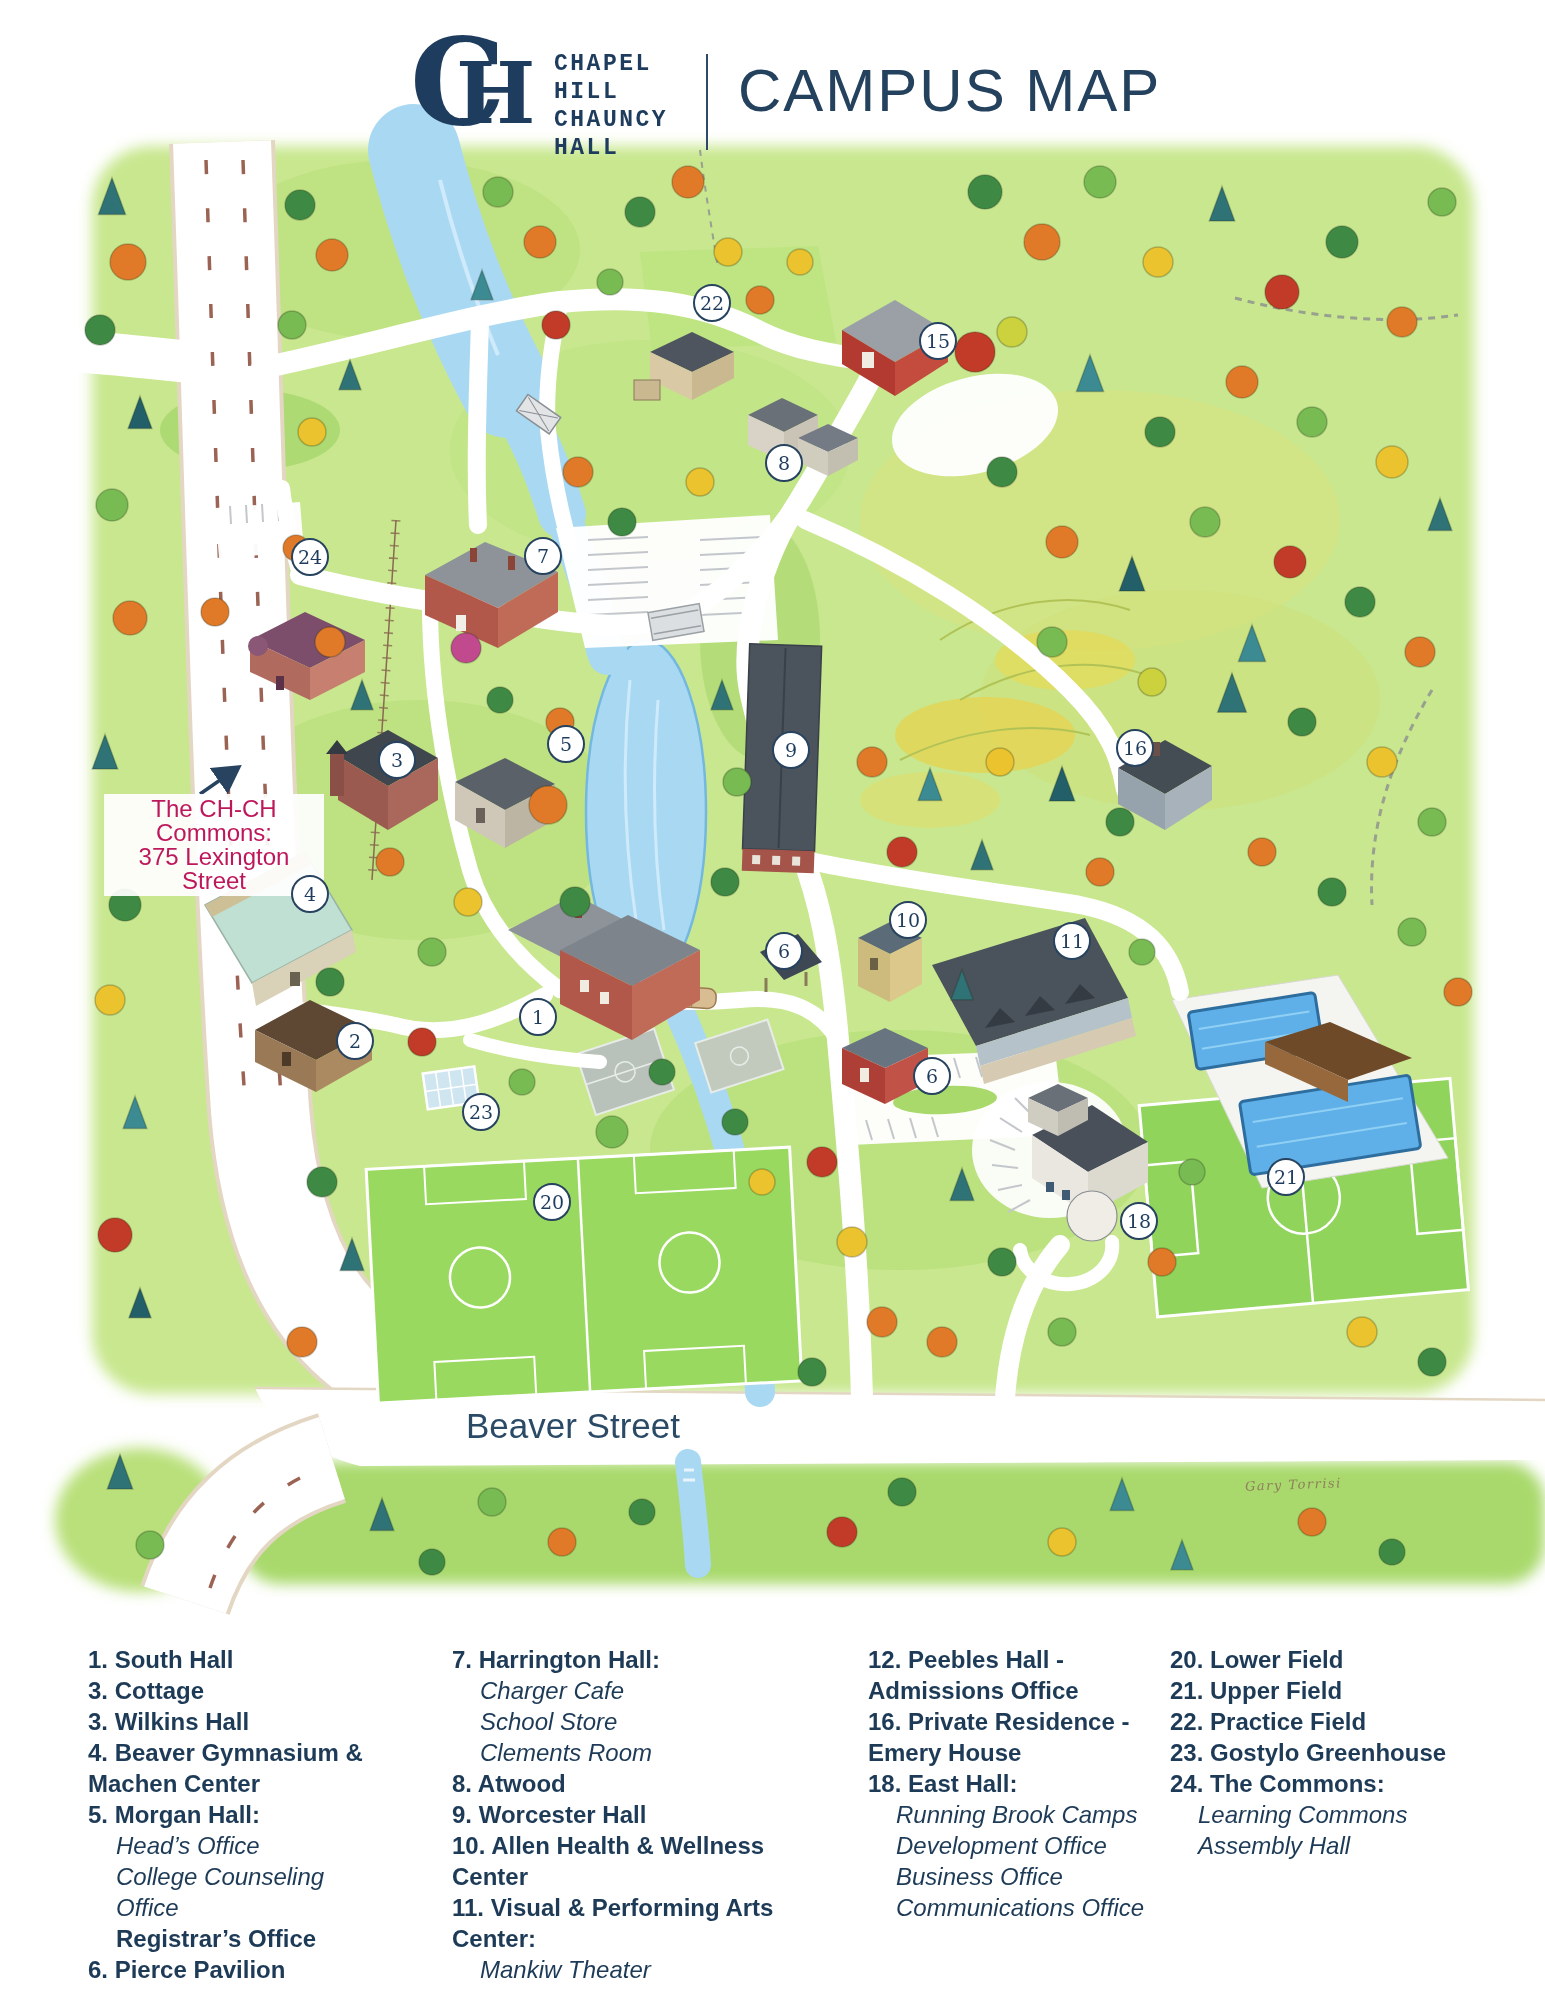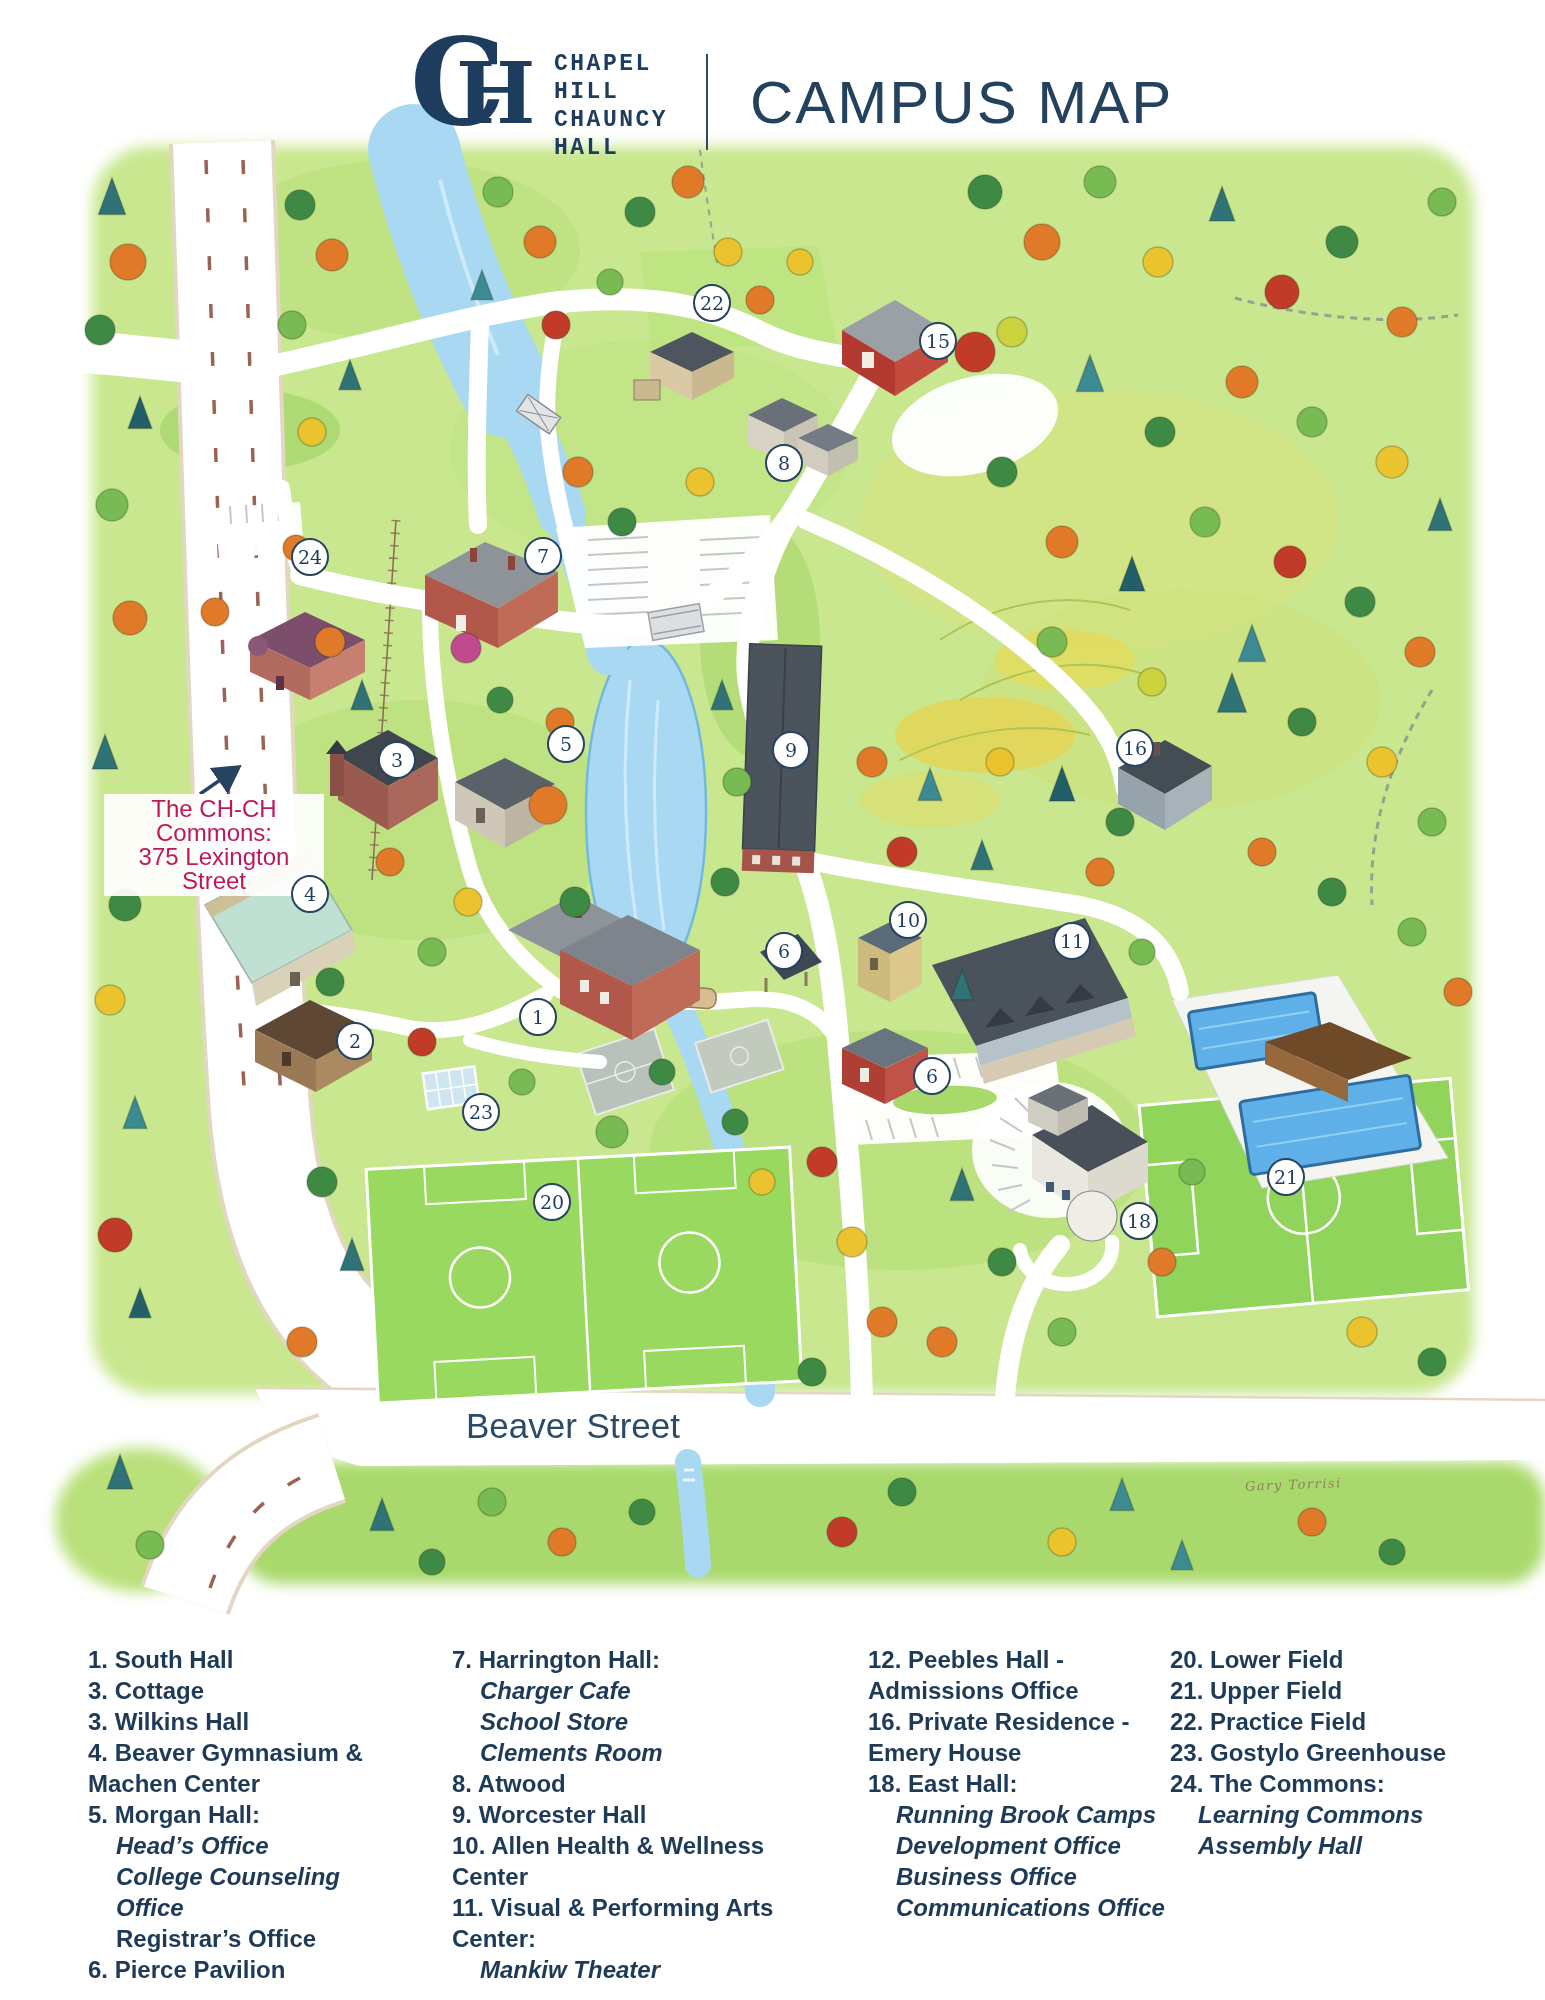--- a/index.html
+++ b/index.html
@@ -8,21 +8,21 @@
   svg.map-art{position:absolute;left:0;top:0;z-index:1;}
   
   .logo-c{position:absolute;left:410px;top:22px;font-family:"DejaVu Serif",serif;
           font-weight:bold;font-size:120px;line-height:1;color:#1e3c5e;z-index:6;}
   .logo-h{position:absolute;left:456px;top:52px;font-family:"DejaVu Serif",serif;
           font-weight:bold;font-size:84px;line-height:1;color:#1e3c5e;z-index:7;}
   .school-name{position:absolute;left:554px;top:50px;z-index:6;color:#1e3c5e;
           font-family:Liberation Mono, monospace;font-weight:bold;font-size:23px;
           letter-spacing:2.5px;line-height:28px;}
   .hdr-divider{position:absolute;left:706px;top:54px;width:2px;height:96px;background:#2e4a68;z-index:6;}
-  .page-title{position:absolute;left:738px;top:56px;margin:12px;z-index:6;color:#24425e;
+  .page-title{position:absolute;left:738px;top:56px;margin:0;z-index:6;color:#24425e;
           font-family:"Liberation Sans",sans-serif;font-weight:300;font-size:60px;
           letter-spacing:2px;white-space:nowrap;}
   
   .note{position:absolute;left:104px;top:794px;width:216px;z-index:5;text-align:center;
         background:rgba(255,255,255,.92);padding:3px 2px;color:#be185d;
         font-size:24px;line-height:24px;}
   .street-label{position:absolute;left:428px;top:1406px;width:290px;z-index:5;text-align:center;
         color:#2a4a66;font-size:35px;}
   .entrance-label{position:absolute;left:928px;top:1414px;width:290px;z-index:5;text-align:center;
         color:#2a4a66;font-size:21px;}
@@ -30,21 +30,21 @@
         font-family:"DejaVu Serif",serif;font-style:italic;font-size:13px;
         letter-spacing:1.5px;transform:rotate(-2deg);}
   
   .marker{position:absolute;width:38px;height:38px;box-sizing:border-box;border-radius:50%;
         background:#fff;border:2.5px solid #27435f;color:#1e3c5e;z-index:8;
         display:flex;align-items:center;justify-content:center;
         font-family:"DejaVu Serif",serif;font-size:19px;}
   
   .legend-col{position:absolute;top:1644px;z-index:5;color:#1d3a57;font-size:24px;line-height:31px;}
   .li-main{font-weight:bold;}
-  .li-sub{font-style:italic;font-weight:bold;padding-left:28px;}
+  .li-sub{font-style:italic;font-weight:normal;padding-left:28px;}
   .li-subbold{font-weight:bold;padding-left:28px;}
 </style>
 </head>
 <body>
 
 <div class="page">
 
 <svg class="map-art" width="1545" height="2000" viewBox="0 0 1545 2000">
   <defs>
     <filter id="soft" x="-10%" y="-10%" width="120%" height="120%">

